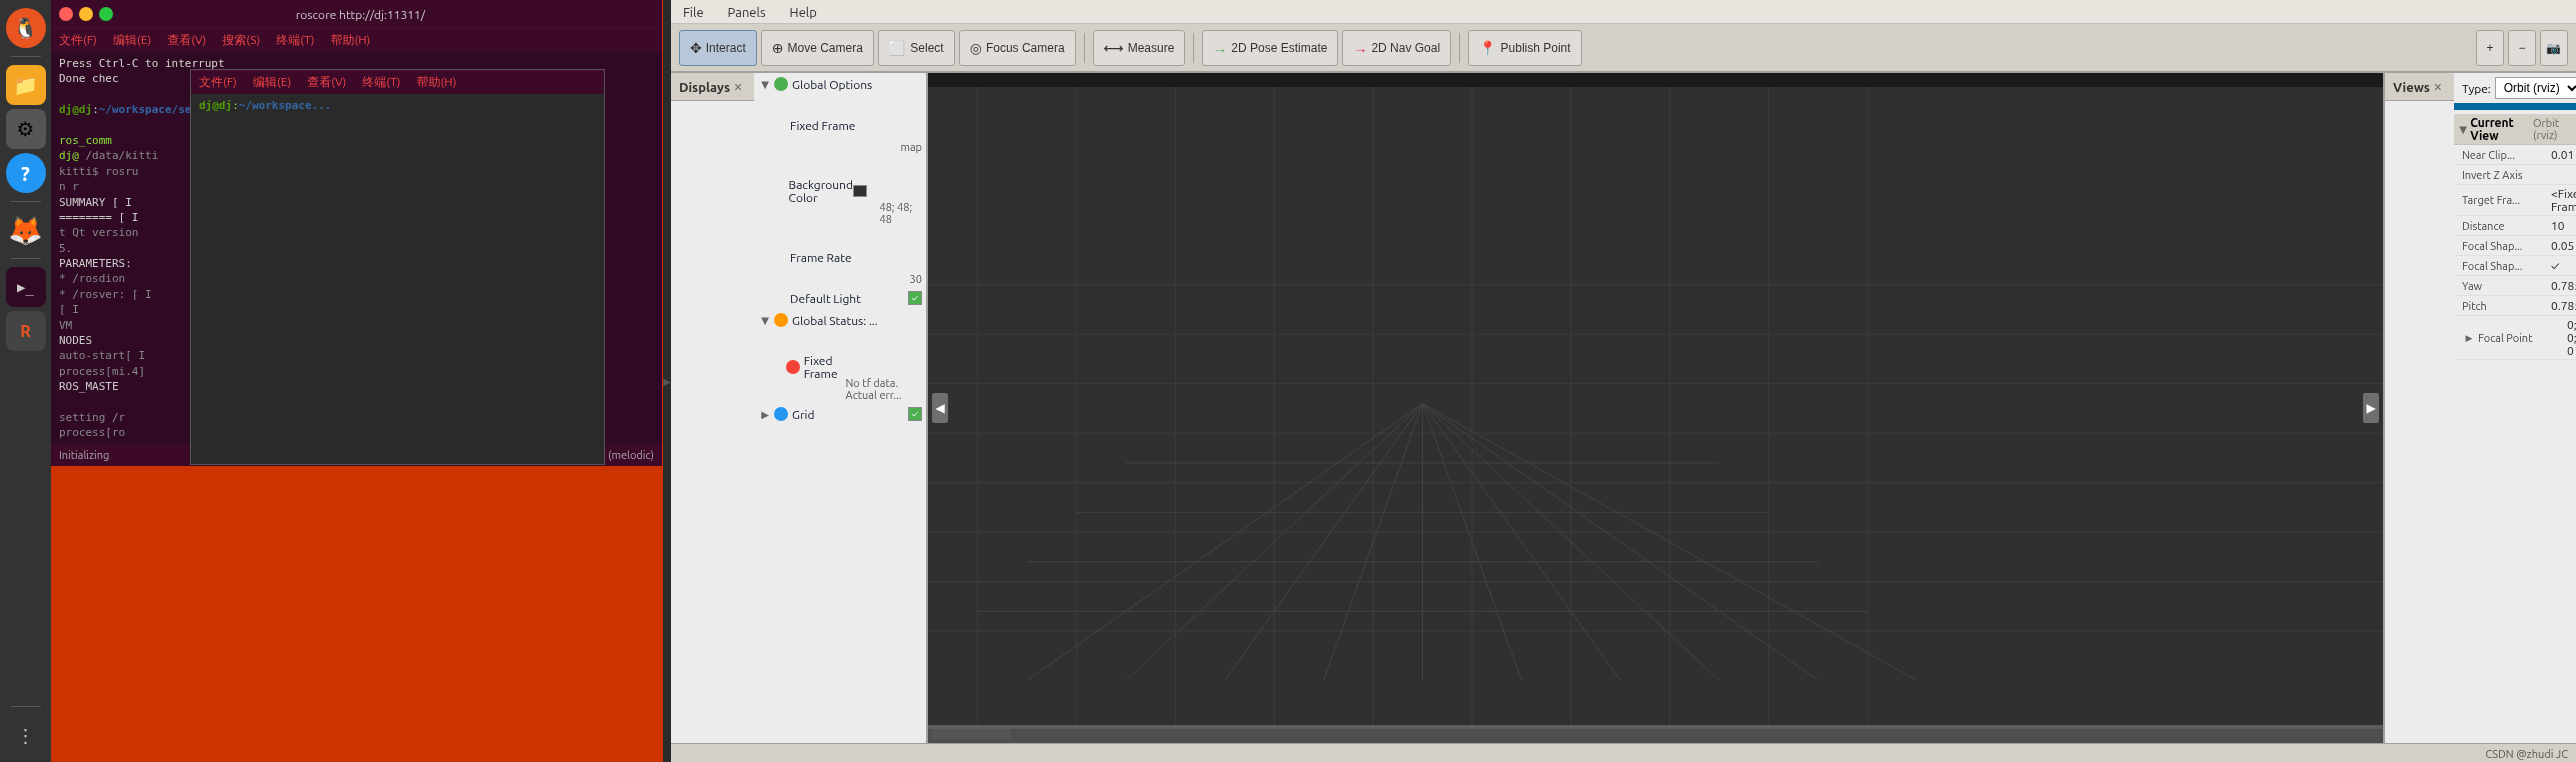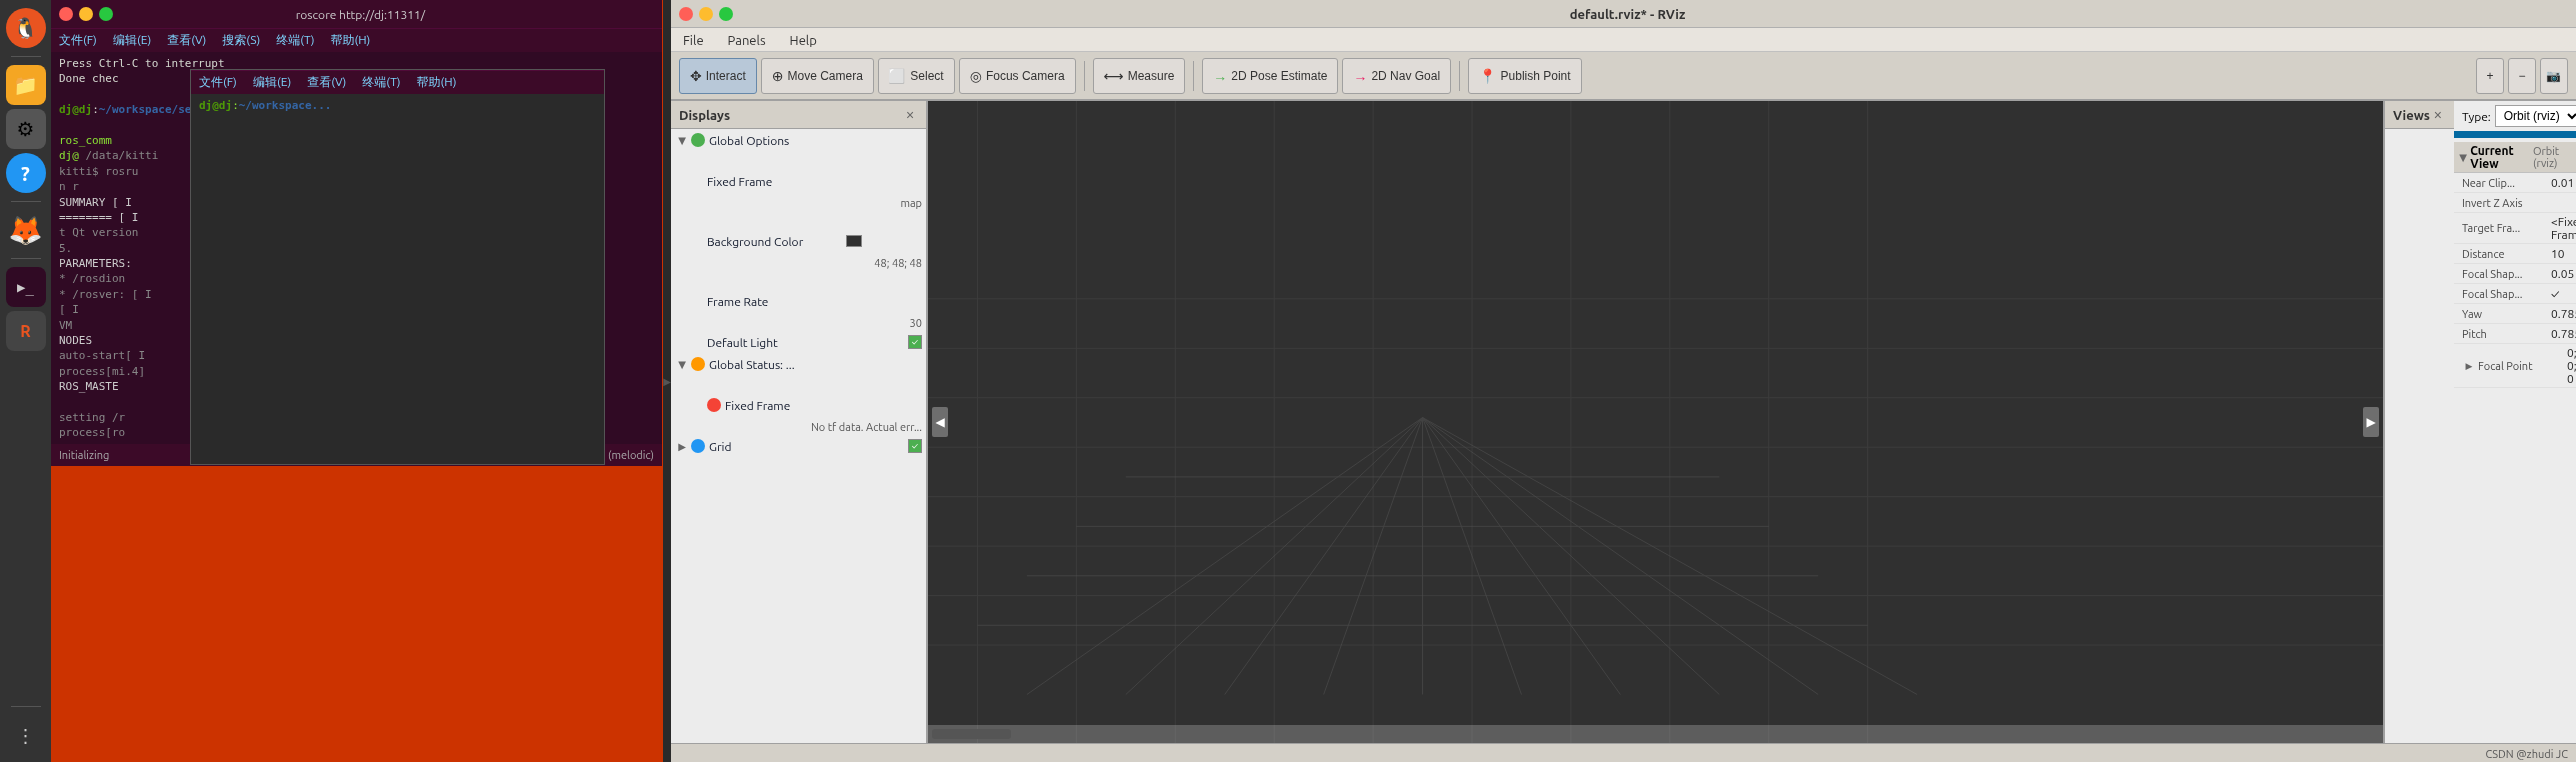--- a/index.html
+++ b/index.html
@@ -110,21 +110,21 @@
     .win-btn.max { background: #28c840; }
 
     .terminal-menubar {
       height: 24px;
       background: #3c0a28;
       display: flex;
       align-items: center;
       padding: 0 8px;
       gap: 16px;
       font-size: 12px;
-      color: #7dd3fc;
+      color: #ef4444;
       border-top: 1px solid #500a38;
     }
 
     .terminal-content {
       flex: 1;
       background: #300a24;
       color: #ccc;
       font-family: monospace;
       font-size: 11px;
       padding: 4px 8px;
@@ -268,21 +268,20 @@
       display: flex;
       overflow: hidden;
     }
 
     
     .displays-panel {
       width: 257px;
       background: #ececec;
       border-right: 2px solid #a0a0a0;
       display: flex;
-      flex-direction: column;
       flex-shrink: 0;
     }
 
     .panel-header {
       height: 28px;
       background: #d4d0c8;
       display: flex;
       align-items: center;
       justify-content: space-between;
       padding: 0 8px;
@@ -654,29 +653,20 @@
       </div>
     </div>
   </div>
 
 </div>
 
 <div class="splitter">▶</div>
 
 <div class="rviz-app">
 
-  <div class="rviz-titlebar">
-    <div class="win-buttons">
-      <button class="win-btn close"></button>
-      <button class="win-btn min"></button>
-      <button class="win-btn max"></button>
-    </div>
-    <div class="rviz-app-title">default.rviz* - RViz</div>
-    <div style="width:46px;"></div>
-  </div>
 
   <div class="rviz-menubar">
     <span class="menu-item">File</span>
     <span class="menu-item">Panels</span>
     <span class="menu-item">Help</span>
   </div>
 
   <div class="rviz-toolbar">
     <button class="toolbar-btn active">
       <span style="font-size:14px;">✥</span>

